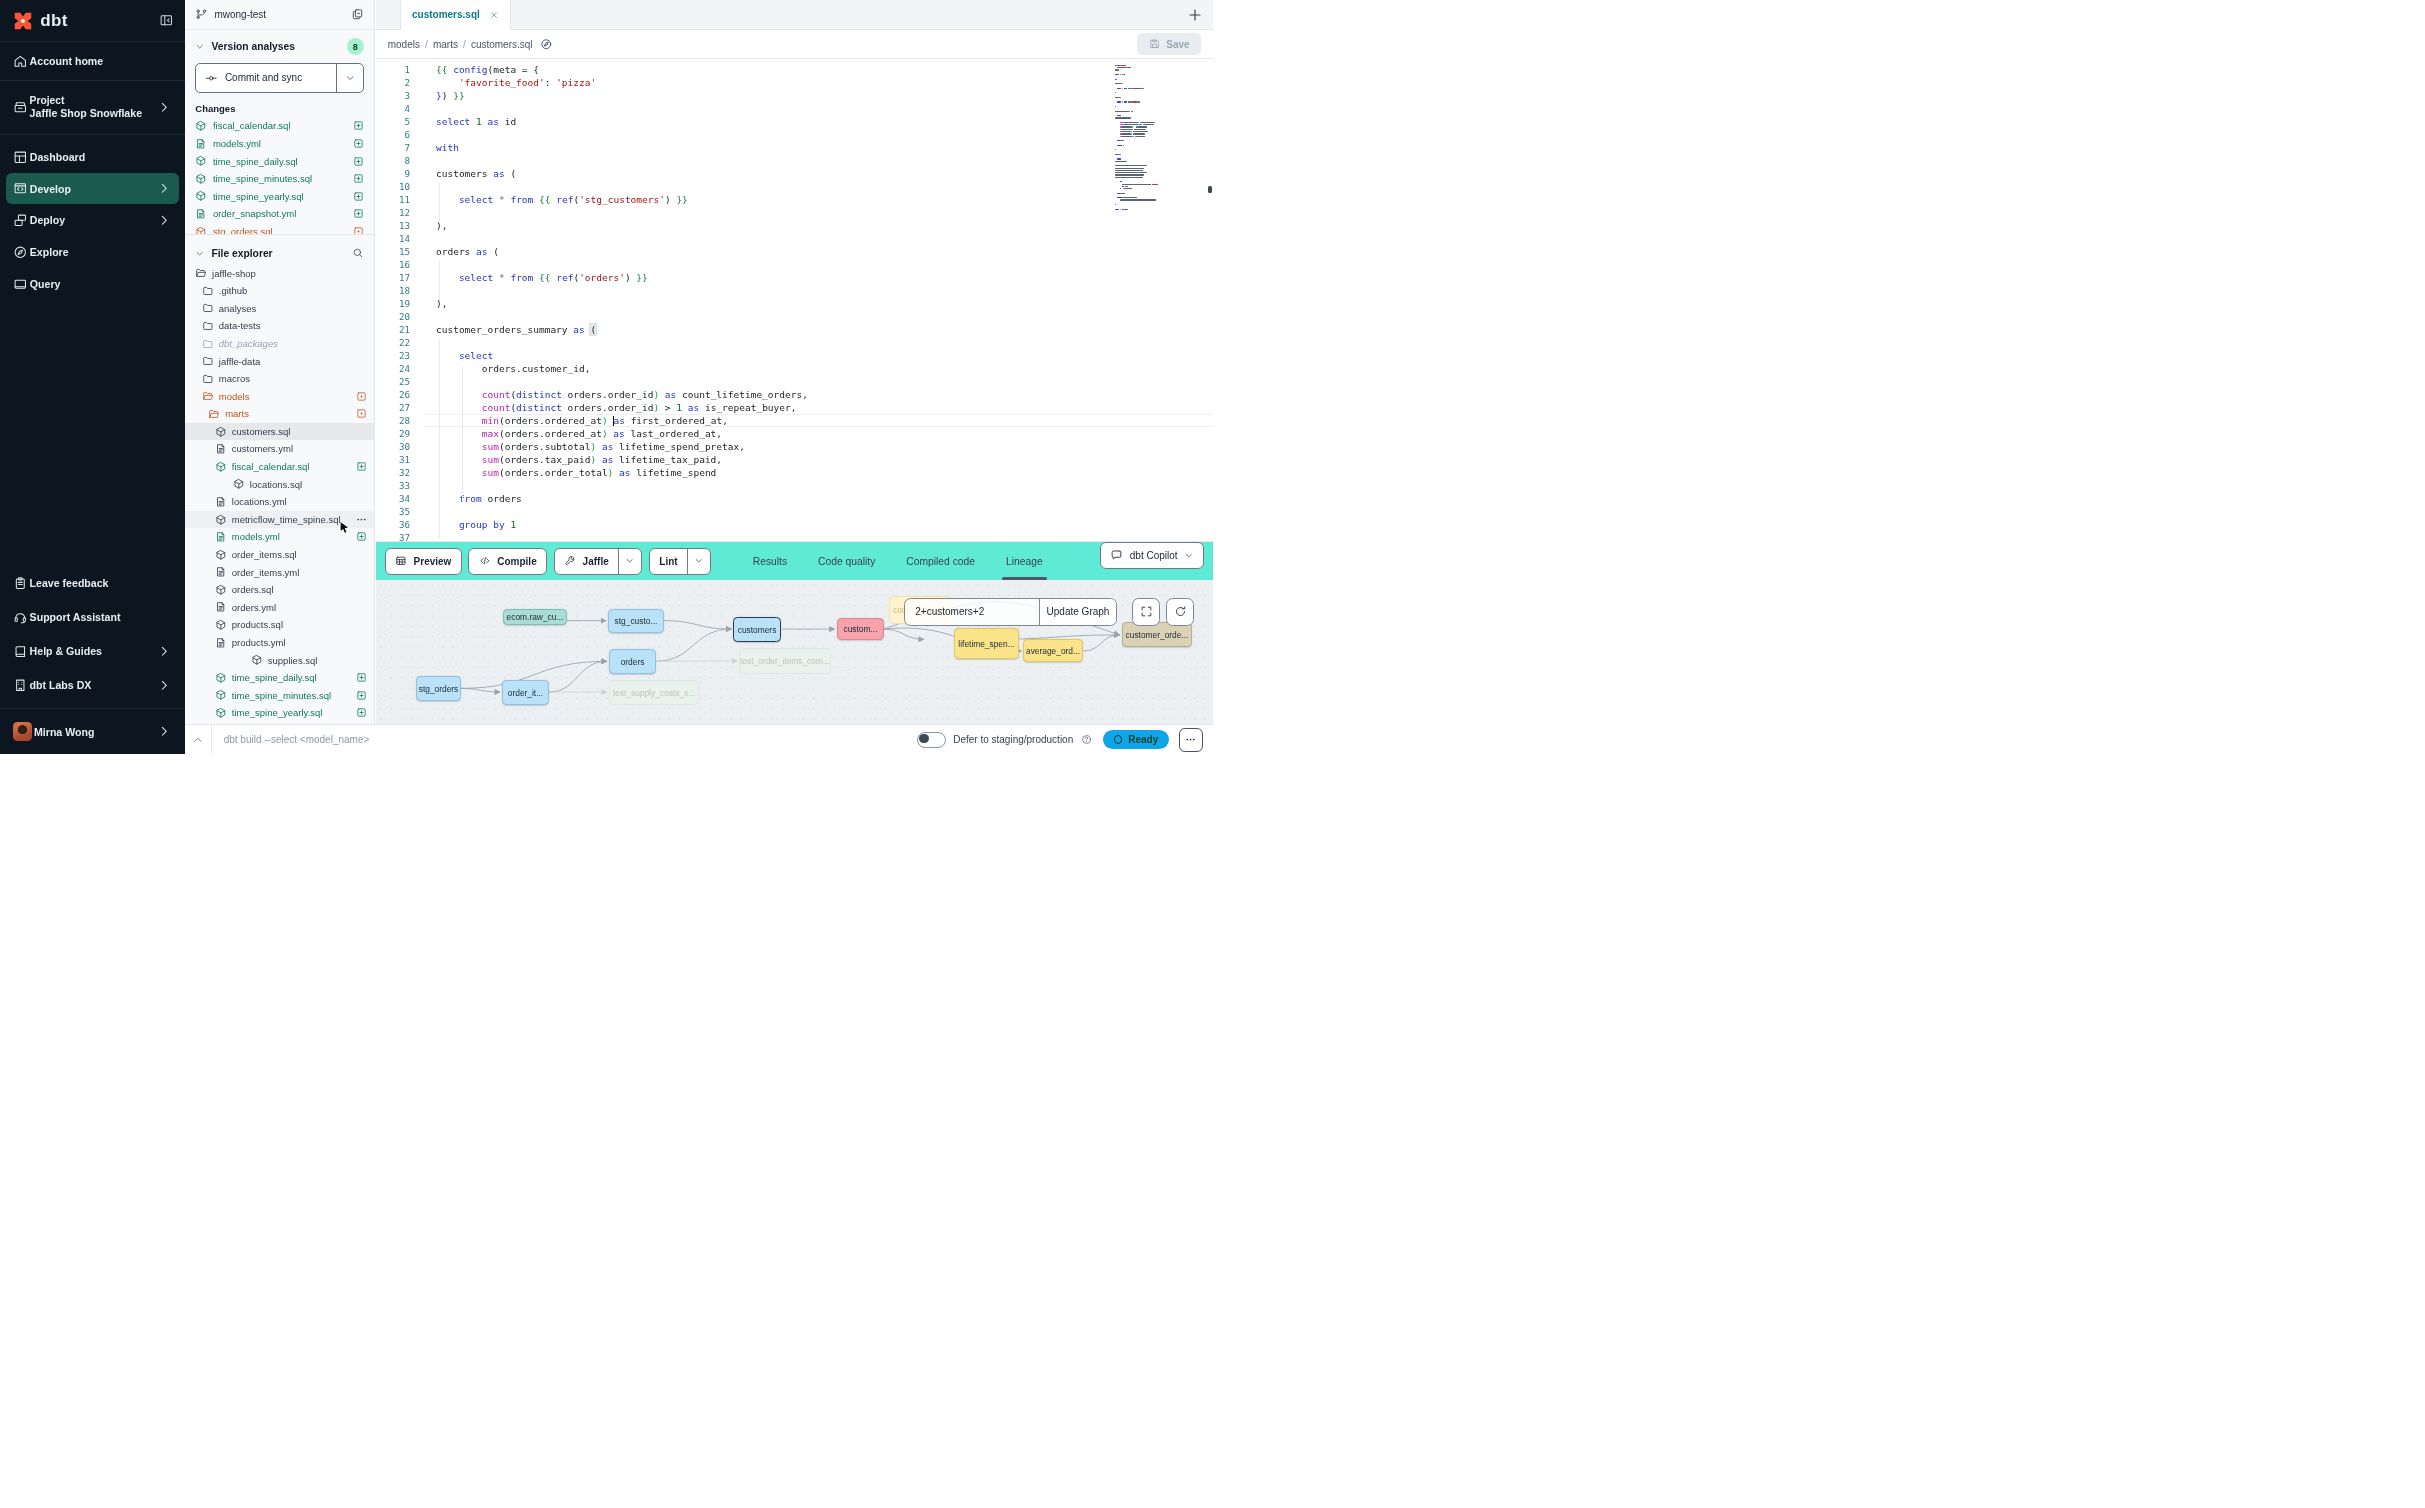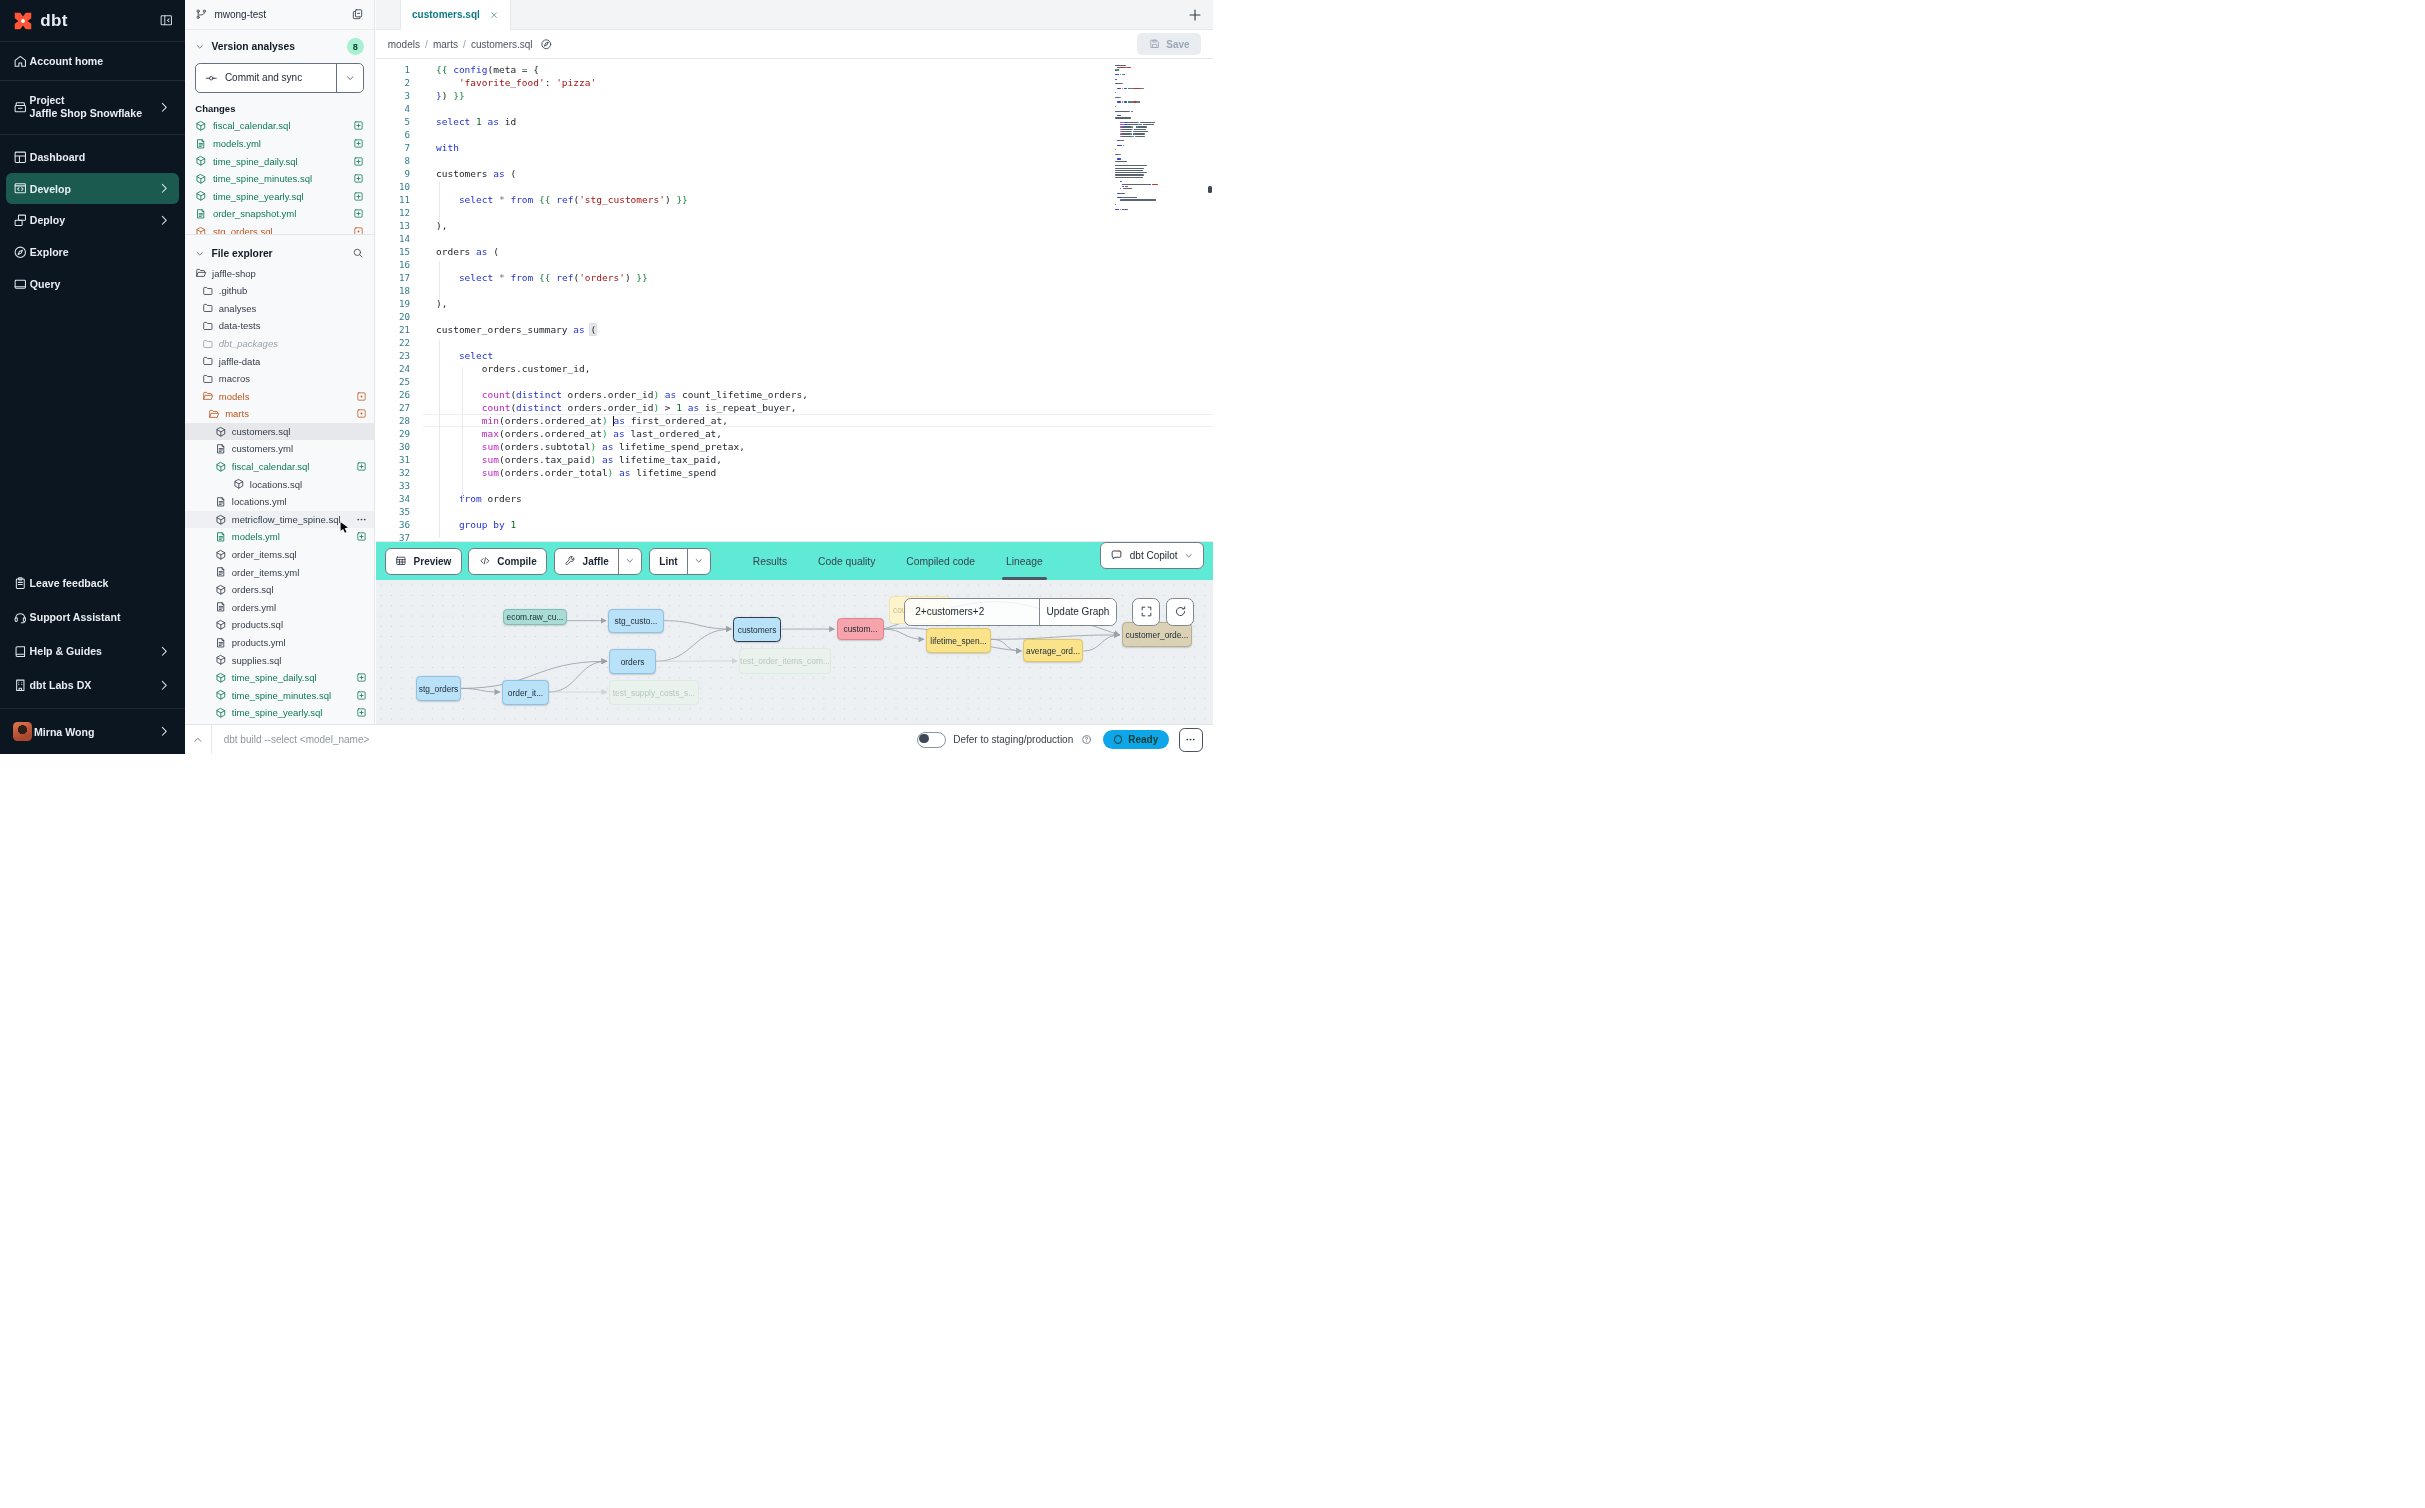--- a/index.html
+++ b/index.html
@@ -686,21 +686,21 @@
         <span>products.sql</span>
       </div>
       <div class="tree-row dark" style="padding-left: 30px;">
         <span class="i fi">
           <svg viewBox="0 0 24 24">
             <path d="M6 3.5h8.5L18 7v13.5H6Z M14.5 3.5V7H18M8.6 11.2h6.8M8.6 14.2h6.8M8.6 17.2h4.2"></path>
           </svg>
         </span>
         <span>products.yml</span>
       </div>
-      <div class="tree-row dark" style="padding-left: 30px;">
+      <div class="tree-row dark" style="padding-left: 30px; margin-left: 36px;">
         <span class="i fi">
           <svg viewBox="0 0 24 24">
             <path d="M12 3.2 20 7.6v8.8l-8 4.4-8-4.4V7.6Z M4 7.6l8 4.4 8-4.4M12 12v8.8"></path>
           </svg>
         </span>
         <span>supplies.sql</span>
       </div>
       <div class="tree-row green" style="padding-left: 30px;">
         <span class="i fi">
           <svg viewBox="0 0 24 24">
@@ -1209,21 +1209,21 @@
       <div class="node n-behind" style="left: 513px; top: 16px; width: 62px; height: 28px;">count_lifetim...</div>
       <div class="node n-teal" style="left: 127px; top: 28.6px; width: 64px; height: 16px;">ecom.raw_cu...</div>
       <div class="node n-blue" style="left: 232px; top: 28.6px; width: 56px; height: 24px;">stg_custo...</div>
       <div class="node n-blue n-sel" style="left: 357px; top: 37px; width: 48px; height: 25px;">customers</div>
       <div class="node n-pink" style="left: 461px; top: 38px; width: 47px; height: 22px;">custom...</div>
       <div class="node n-blue" style="left: 233px; top: 69px; width: 47px; height: 25px;">orders</div>
       <div class="node n-ghost" style="left: 363px; top: 68px; width: 92px; height: 26px;">test_order_items_com...</div>
       <div class="node n-blue" style="left: 40px; top: 96px; width: 45px; height: 25px;">stg_orders</div>
       <div class="node n-blue" style="left: 126px; top: 100px; width: 47px; height: 25px;">order_it...</div>
       <div class="node n-ghost" style="left: 233px; top: 100px; width: 90px; height: 25px;">test_supply_costs_s...</div>
-      <div class="node n-yellow" style="left: 550px; top: 48px; width: 65px; height: 25px;">lifetime_spen...</div>
+      <div class="node n-yellow" style="left: 578px; top: 48px; width: 65px; height: 31px;">lifetime_spen...</div>
       <div class="node n-yellow" style="left: 647px; top: 59px; width: 60px; height: 23.4px;">average_ord...</div>
       <div class="node n-tan" style="left: 746px; top: 42px; width: 70px; height: 25px;">customer_orde...</div>
       <div class="searchgrp">
         <span class="search-val">2+customers+2</span>
         <span class="update-btn">Update Graph</span>
       </div>
       <div class="lin-btn" style="left: 756px;">
         <span class="i ">
           <svg viewBox="0 0 24 24">
             <path d="M4 9V4h5M15 4h5v5M20 15v5h-5M9 20H4v-5"></path>

